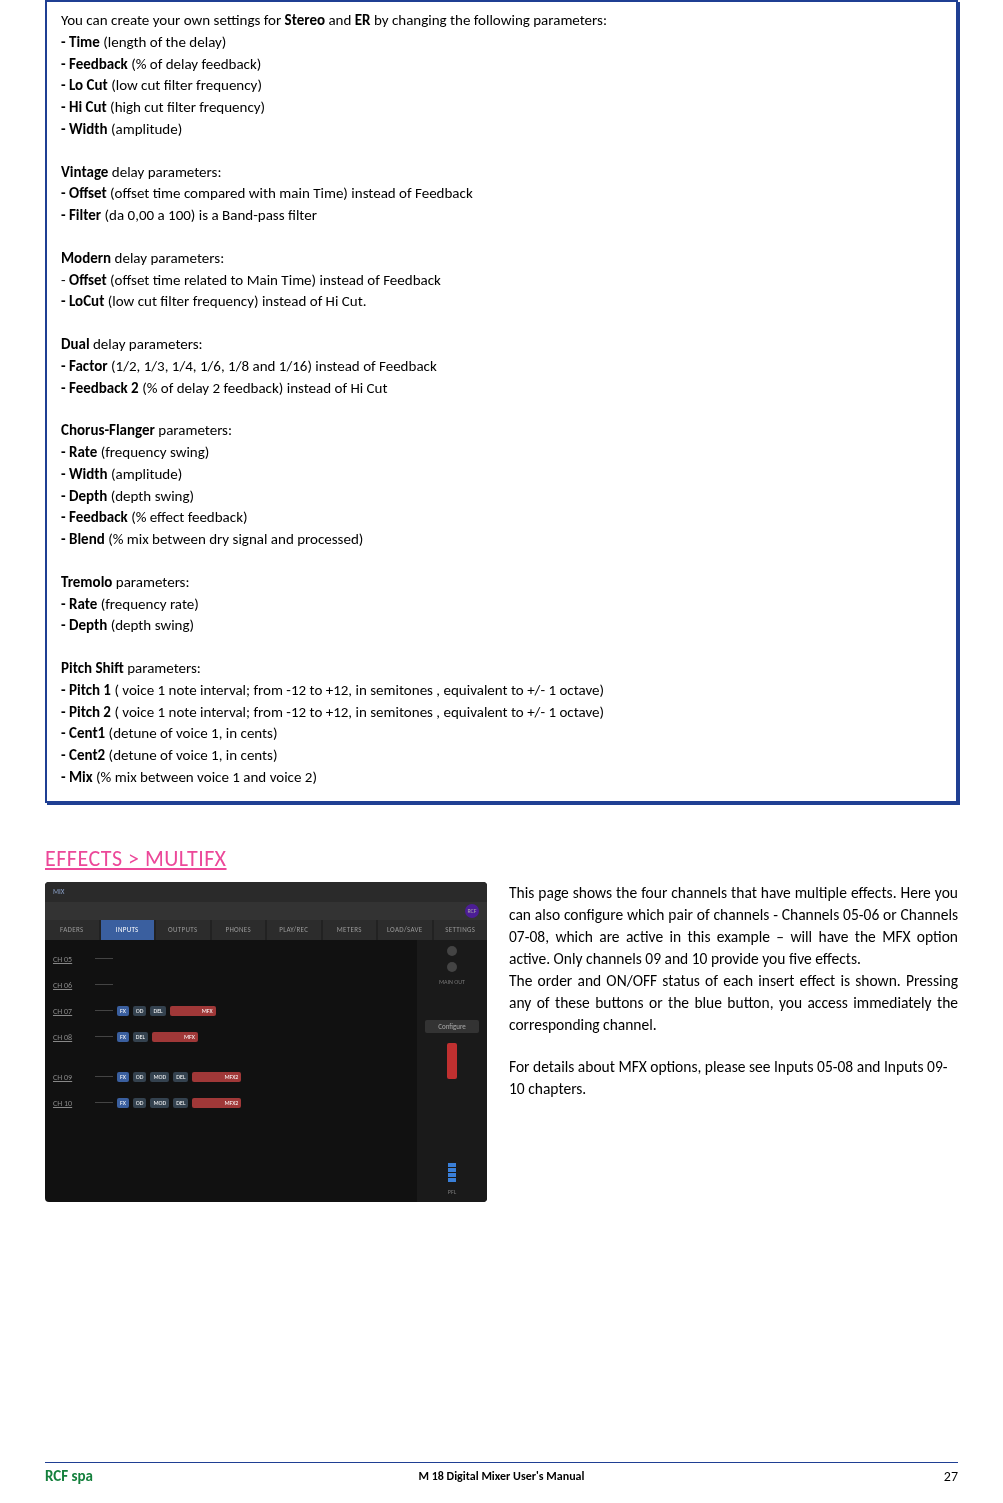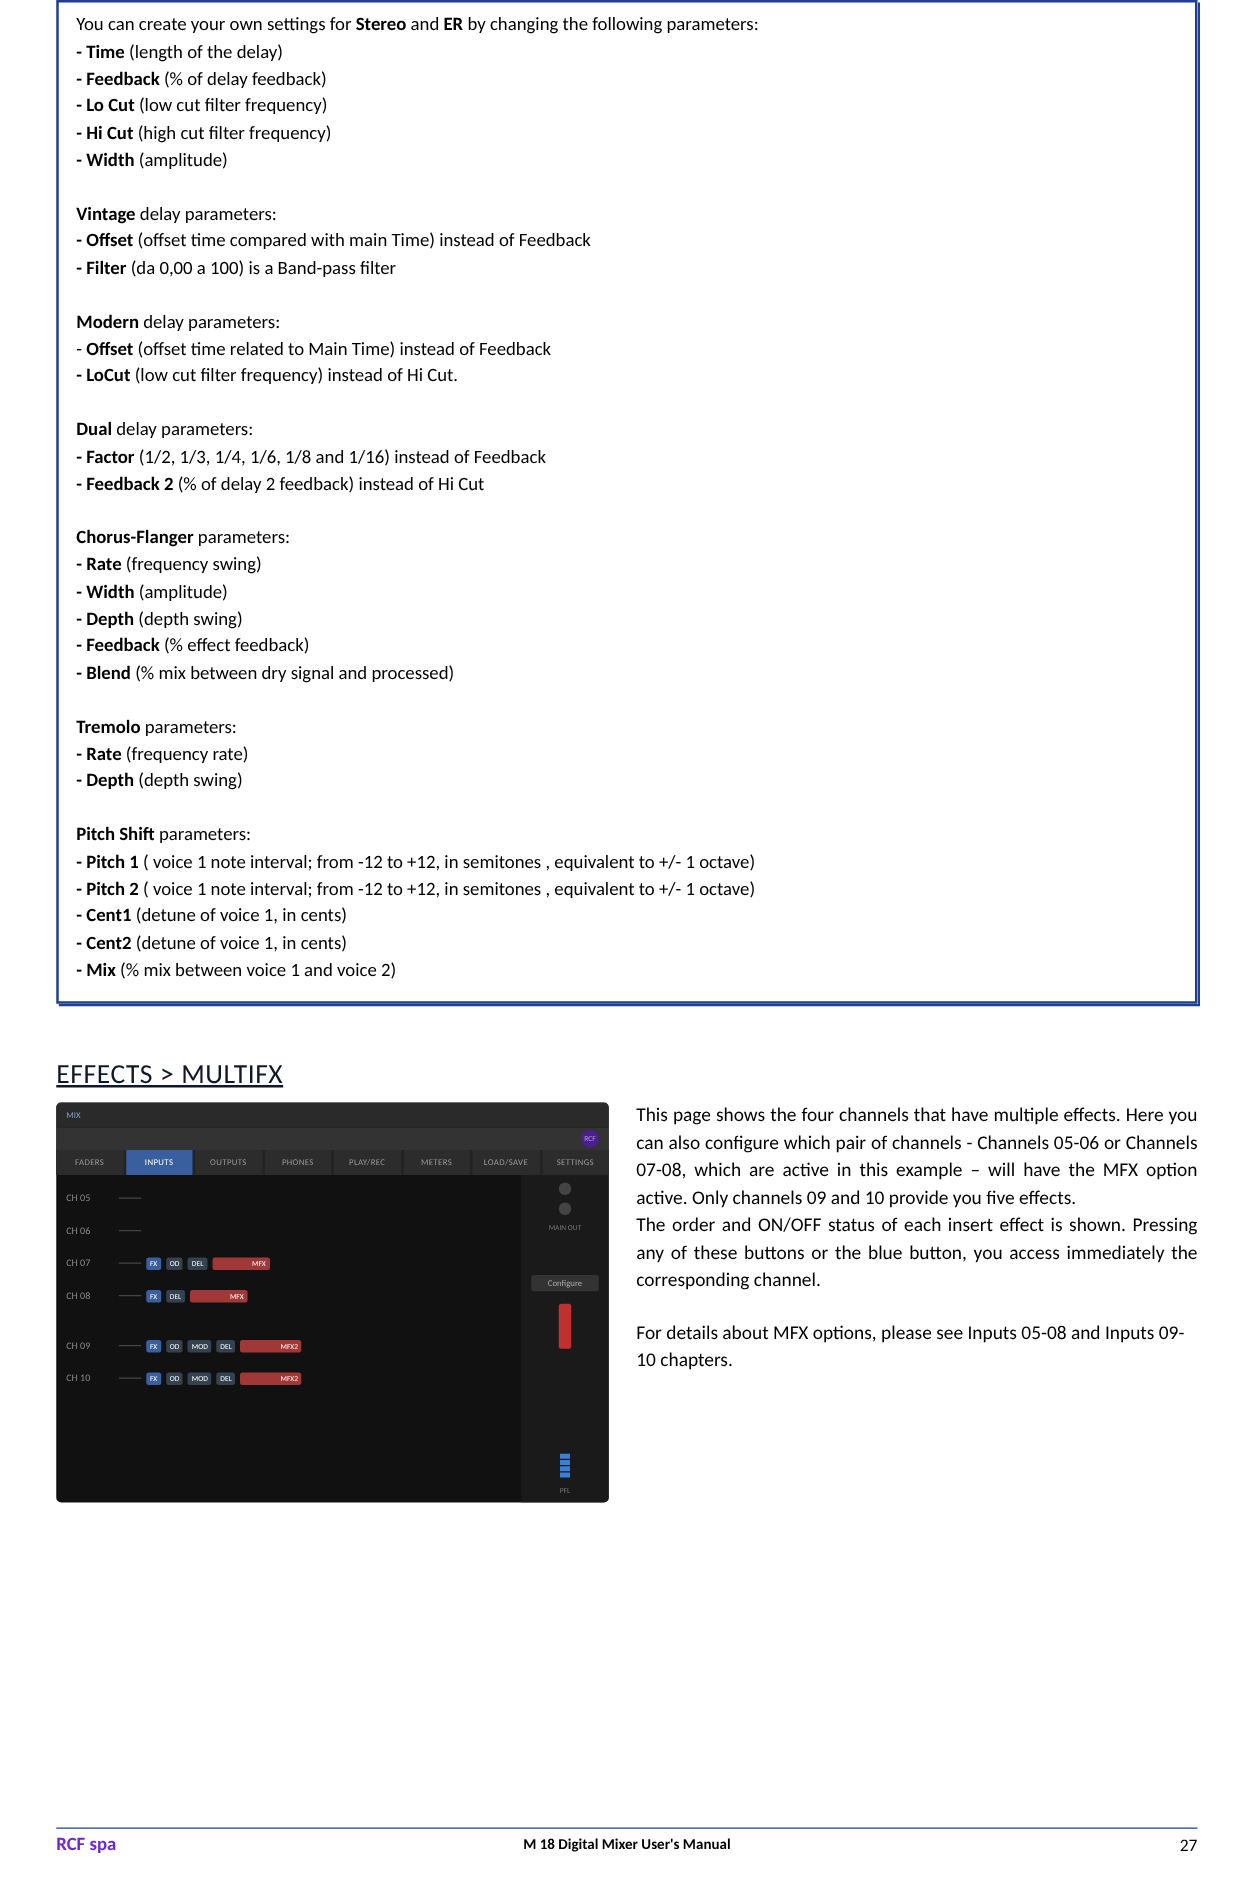--- a/index.html
+++ b/index.html
@@ -16,21 +16,21 @@
   .info-box {
     border: 2.5px solid #1f3f93;
     padding: 8px 14px 12px 14px;
     line-height: 1.45;
     margin-bottom: 42px;
     box-shadow: 2px 2px 0 #1f3f93;
   }
   .info-box p { margin-bottom: 0; }
   .info-box .gap { height: 21px; }
   .section-heading {
-    color: #0f172a;
+    color: #ec4899;
     font-size: 22px;
     font-weight: 400;
     text-decoration: underline;
     margin-bottom: 10px;
     letter-spacing: 0.5px;
   }
   .multifx-row {
     display: flex;
     gap: 22px;
     align-items: flex-start;
@@ -75,21 +75,21 @@
     font-size: 7px;
     display:flex;
     align-items:center;
     justify-content:center;
     letter-spacing:0.3px;
   }
   .tab.active { background:#3a5f9f; color:#fff; }
   .shot-body { display:flex; height: calc(100% - 58px); }
   .shot-main { flex:1; padding: 6px 8px; }
   .ch-row { display:flex; align-items:center; height:26px; gap:4px; }
-  .ch-label { width:38px; font-size:8px; color:#888; }
+  .ch-label { width:38px; font-size:8px; color:#888;text-decoration:underline; }
   .ch-line { width:18px; height:1px; background:#444; }
   .ch-chip { font-size:6px; padding:1px 3px; border-radius:2px; background:#3a5f9f; color:#fff; }
   .ch-chip.mfx { background:#a03838;padding-left:32px; }
   .ch-chip.dim { background:#34424f; }
   .shot-side { width:70px; background:#1a1a1a; padding:6px; display:flex; flex-direction:column; gap:6px; align-items:center;}
   .side-knob { width:10px; height:10px; border-radius:50%; background:#444; }
   .side-btn { font-size:7px; color:#aaa; background:#333; padding:2px 4px; border-radius:2px; width:54px; text-align:center;}
   .side-label { font-size:6px; color:#777; }
   .red-bar { width:10px; height:36px; background:#c03030; border-radius:2px; margin-top:4px;}
   .blue-seg { width:8px; display:flex; flex-direction:column; gap:1px; margin-top:auto;}
@@ -107,21 +107,21 @@
     bottom: 18px;
     left: 45px;
     right: 45px;
     border-top: 1.5px solid #1f3f93;
     padding-top: 4px;
     display: flex;
     justify-content: space-between;
     align-items: center;
     font-size: 15px;
   }
-  .footer-left { color: #6d28d9; font-weight: bold; }
+  .footer-left { color: #15803d; font-weight: bold; }
   .footer-center { position:absolute; left:50%; transform:translateX(-50%); font-weight:bold; font-size:12px;}
   .footer-right { font-size: 14px; }
   b { font-weight: bold; }
 </style>
 </head>
 <body>
 
 <div class="info-box">
   <p>
     <span>You can create your own settings for </span><b>Stereo</b><span> and </span><b>ER</b><span> by changing the following parameters:</span>

